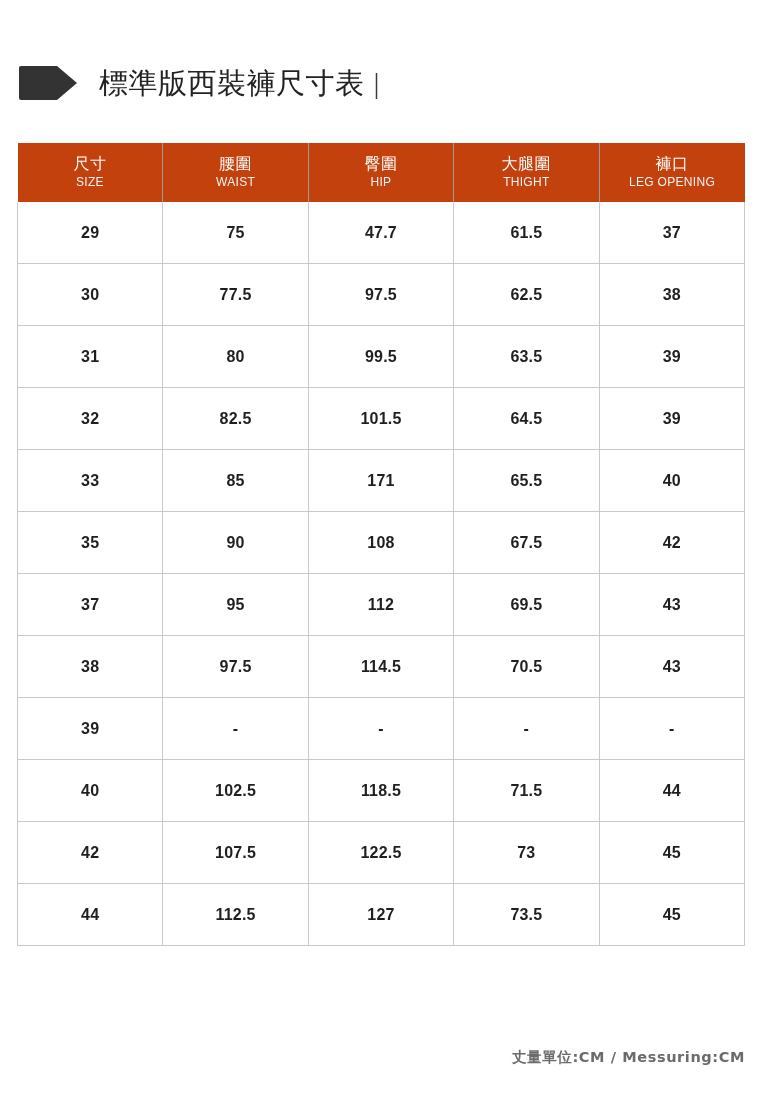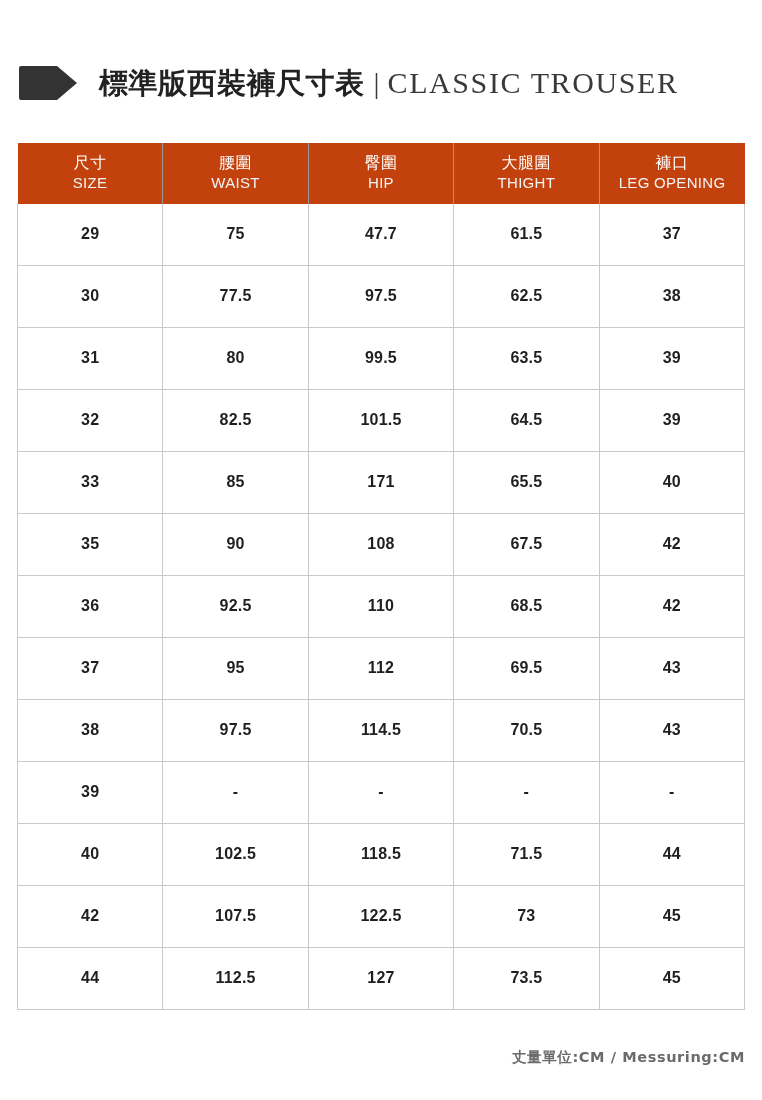--- a/index.html
+++ b/index.html
@@ -34,21 +34,21 @@
     display: block;
   }
   .title-text {
     display: flex;
     align-items: baseline;
     white-space: nowrap;
   }
   .title-zh {
     font-family: "DejaVu Sans", "Liberation Sans", sans-serif;
     font-size: 29px;
-    font-weight: 700;
+    font-weight: 400;
     letter-spacing: 0.5px;
     color: #222222;
     line-height: 1;
   }
   .title-sep {
     font-family: "Liberation Serif", "DejaVu Serif", serif;
     font-size: 30px;
     font-weight: 400;
     color: #3a3a3a;
     margin: 0 8px 0 9px;
@@ -90,21 +90,21 @@
     display: block;
     font-family: "DejaVu Sans", "Liberation Sans", sans-serif;
     font-size: 16px;
     font-weight: 400;
     line-height: 1.22;
     letter-spacing: 0.5px;
     color: #ffffff;
   }
   .th-en {
     display: block;
-    font-size: 15px;
+    font-size: 12px;
     font-weight: 400;
     letter-spacing: 0.3px;
     line-height: 1.35;
     margin-top: 0;
     color: #f4f4f4;
   }
 
   .size-table tbody td {
     height: 59px;
     text-align: center;
@@ -140,21 +140,20 @@
 </head>
 <body>
 
 <div class="title-bar">
   <svg class="bullet-icon" viewBox="0 0 62 38" xmlns="http://www.w3.org/2000/svg">
     <path d="M4 2 H40 L60 19 L40 36 H4 Q2 36 2 34 V4 Q2 2 4 2 Z" fill="#333333"></path>
   </svg>
   <div class="title-text">
     <span class="title-zh">標準版西裝褲尺寸表</span>
     <span class="title-sep">|</span>
-    <span class="title-en">CLASSIC TROUSER</span>
   </div>
 </div>
 
 <table class="size-table">
   <colgroup>
     <col>
       <col>
       <col>
       <col>
       <col>
@@ -220,27 +219,20 @@
         <td>40</td>
       </tr>
       <tr>
         <td>35</td>
         <td>90</td>
         <td>108</td>
         <td>67.5</td>
         <td>42</td>
       </tr>
       <tr>
-        <td>36</td>
-        <td>92.5</td>
-        <td>110</td>
-        <td>68.5</td>
-        <td>42</td>
-      </tr>
-      <tr>
         <td>37</td>
         <td>95</td>
         <td>112</td>
         <td>69.5</td>
         <td>43</td>
       </tr>
       <tr>
         <td>38</td>
         <td>97.5</td>
         <td>114.5</td>

